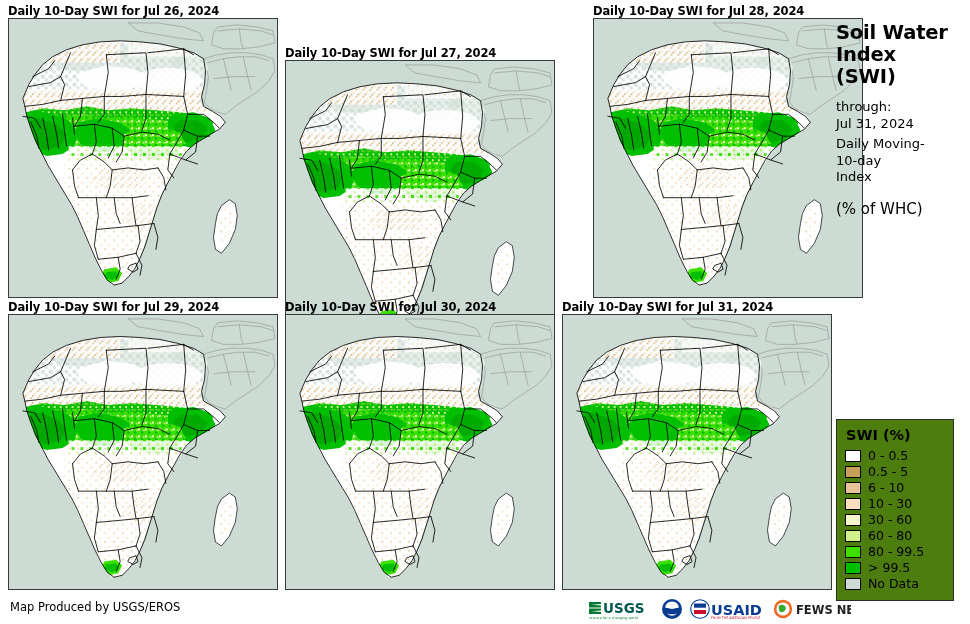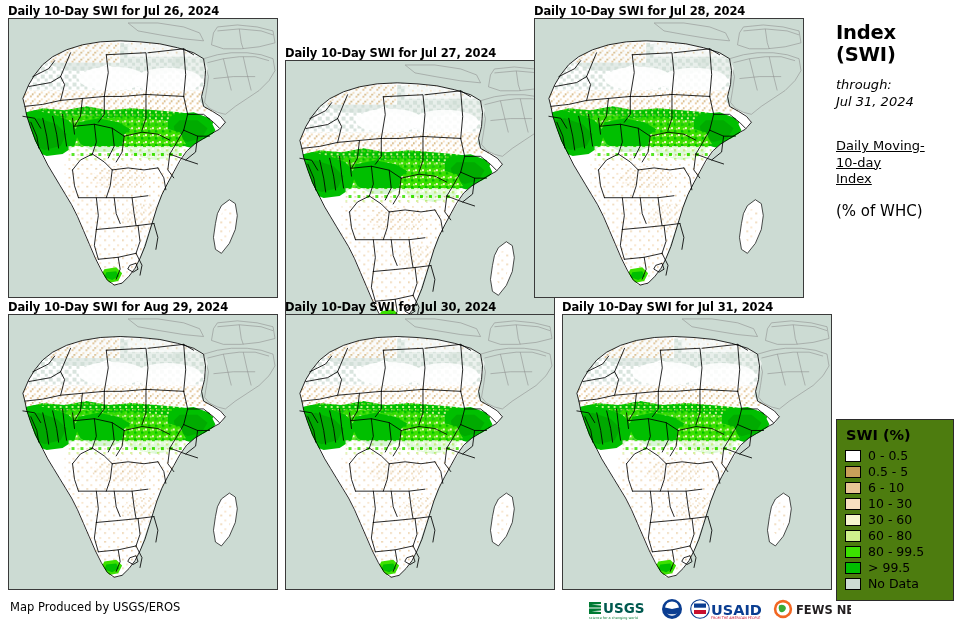--- a/index.html
+++ b/index.html
@@ -23,24 +23,24 @@
   }
   .map-frame svg{display:block;width:100%;height:100%;}
 
   
   .title-block{position:absolute;left:836px;top:22px;width:132px;}
   .title-block .big{
     font-size:19.5px;font-weight:bold;color:#000;line-height:22px;
     letter-spacing:-0.2px;
   }
   .title-block .sub{
-    font-size:13px;color:#000;line-height:16.5px;margin-top:11px;font-style:italic;
+    font-size:13px;color:#000;line-height:16.5px;margin-top:11px;
   }
   .title-block .sub2{
-    font-size:13px;color:#000;line-height:16.5px;margin-top:28px;text-decoration:underline;
+    font-size:13px;color:#000;line-height:16.5px;margin-top:4px;
   }
   .title-block .sub3{
     font-size:15px;color:#000;line-height:16.5px;margin-top:15px;
   }
 
   
   .legend{
     position:absolute;left:836px;top:419px;width:118px;
     box-sizing:border-box;border:1px solid #2b2b2b;background:#4d7c0f;
     padding:7px 8px 8px 8px;
@@ -75,31 +75,31 @@
 
   <div class="panel" style="left:285px; top:4px;  width:270px;margin-top:42px;">
     <div class="panel-title">Daily 10-Day SWI for Jul 27, 2024</div>
     <div class="map-frame" style="top:14px;width:270px;height:280px;">
       <svg viewBox="0 0 270 280" preserveAspectRatio="none">
           <use href="#africa-map"></use>
         </svg>
     </div>
   </div>
 
-  <div class="panel" style="left:534px; top:4px;  width:270px;">
+  <div class="panel" style="left:593px; top:4px;  width:270px;">
     <div class="panel-title">Daily 10-Day SWI for Jul 28, 2024</div>
     <div class="map-frame" style="top:14px;width:270px;height:280px;">
       <svg viewBox="0 0 270 280" preserveAspectRatio="none">
           <use href="#africa-map"></use>
         </svg>
     </div>
   </div>
 
   <div class="panel" style="left:8px;  top:300px;width:270px;">
-    <div class="panel-title">Daily 10-Day SWI for Aug 29, 2024</div>
+    <div class="panel-title">Daily 10-Day SWI for Jul 29, 2024</div>
     <div class="map-frame" style="top:14px;width:270px;height:276px;">
       <svg viewBox="0 0 270 280" preserveAspectRatio="none">
           <use href="#africa-map"></use>
         </svg>
     </div>
   </div>
 
   <div class="panel" style="left:285px; top:300px;width:270px;">
     <div class="panel-title">Daily 10-Day SWI for Jul 30, 2024</div>
     <div class="map-frame" style="top:14px;width:270px;height:276px;">
@@ -112,20 +112,21 @@
   <div class="panel" style="left:562px; top:300px;width:270px;">
     <div class="panel-title">Daily 10-Day SWI for Jul 31, 2024</div>
     <div class="map-frame" style="top:14px;width:270px;height:276px;">
       <svg viewBox="0 0 270 280" preserveAspectRatio="none">
           <use href="#africa-map"></use>
         </svg>
     </div>
   </div>
 
   <div class="title-block">
+    <div class="big">Soil Water</div>
     <div class="big">Index</div>
     <div class="big">(SWI)</div>
     <div class="sub">
       <div>through:</div>
       <div>Jul 31, 2024</div>
     </div>
     <div class="sub2">
       <div>Daily Moving-</div>
       <div>10-day</div>
       <div>Index</div>

